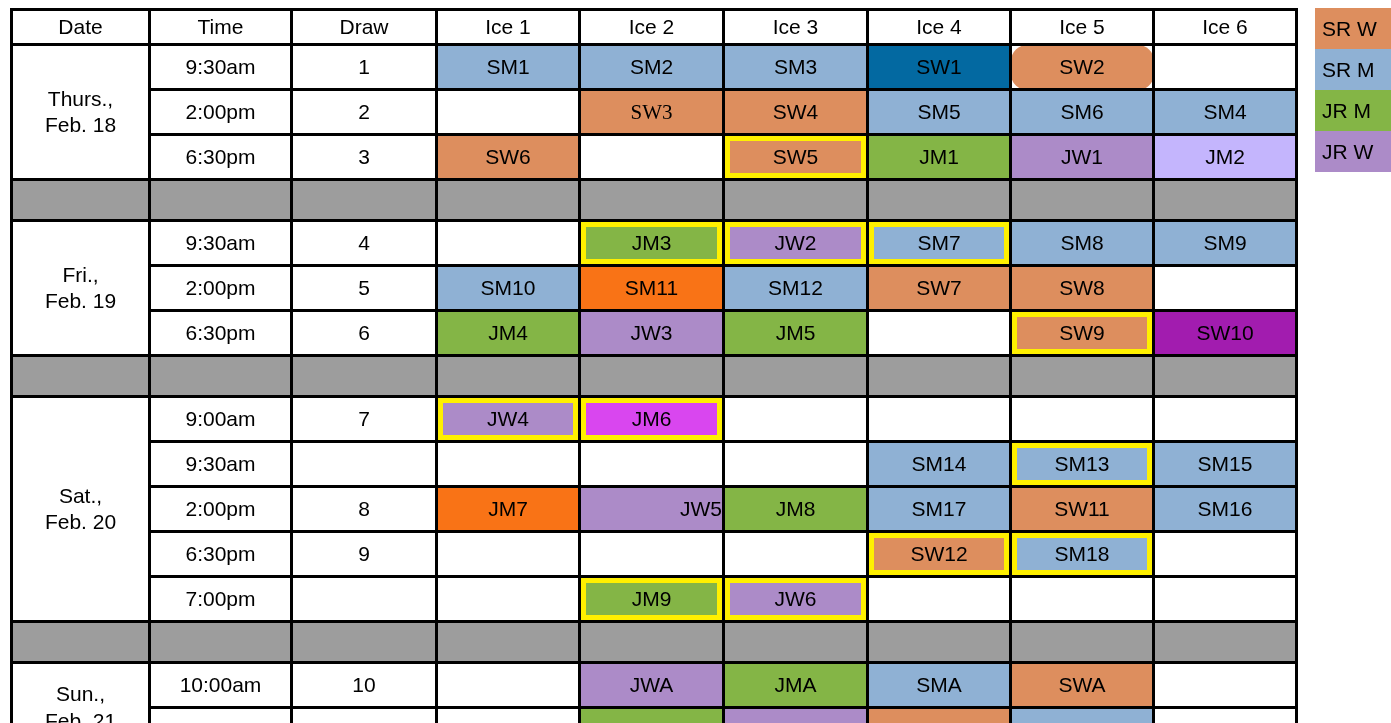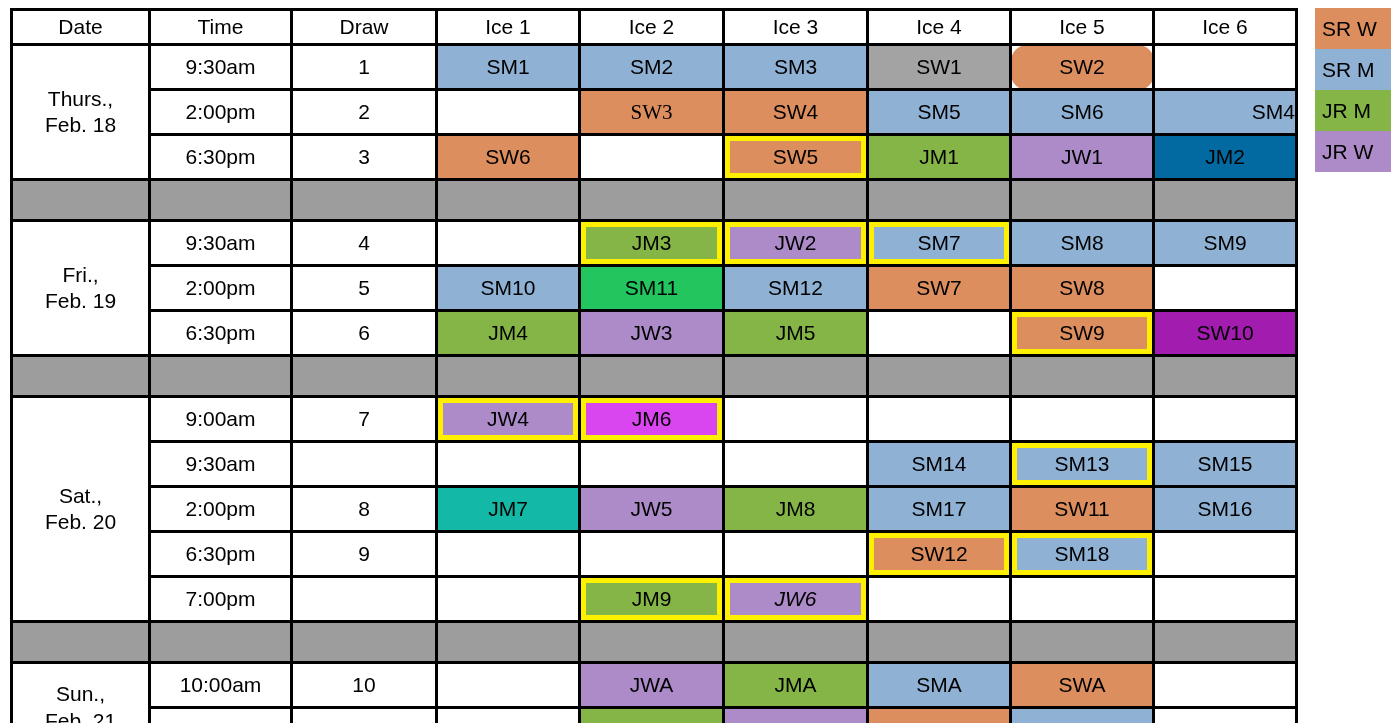--- a/index.html
+++ b/index.html
@@ -59,43 +59,43 @@
   </thead>
   <tbody>
     <tr>
       <td class="date-cell" rowspan="3">Thurs.,
 Feb. 18</td>
       <td>9:30am</td>
       <td>1</td>
       <td style="background: rgb(143, 177, 212);">SM1</td>
       <td style="background: rgb(143, 177, 212);">SM2</td>
       <td style="background: rgb(143, 177, 212);">SM3</td>
-      <td style="background: #a3a3a3; margin-top: 36px;">SW1</td>
+      <td style="background: #0369a1; margin-top: 36px;">SW1</td>
       <td style="background: rgb(221, 142, 94); border-radius: 16px;">SW2</td>
       <td></td>
     </tr>
     <tr>
       <td>2:00pm</td>
       <td>2</td>
       <td></td>
       <td style="background: rgb(221, 142, 94); font-family: Liberation Serif, serif;">SW3</td>
       <td style="background: rgb(221, 142, 94);">SW4</td>
       <td style="background: rgb(143, 177, 212);">SM5</td>
       <td style="background: rgb(143, 177, 212);">SM6</td>
-      <td style="background: rgb(143, 177, 212); text-align: right;">SM4</td>
+      <td style="background: rgb(143, 177, 212);">SM4</td>
     </tr>
     <tr>
       <td>6:30pm</td>
       <td>3</td>
       <td style="background: rgb(221, 142, 94);">SW6</td>
       <td></td>
       <td data-hl="y" style="background: rgb(221, 142, 94);">SW5</td>
       <td style="background: rgb(132, 181, 70); margin-top: 44px;">JM1</td>
       <td style="background: rgb(172, 139, 200);">JW1</td>
-      <td style="background: #0369a1;">JM2</td>
+      <td style="background: #c4b5fd;">JM2</td>
     </tr>
     <tr class="sep">
       <td></td>
         <td></td>
         <td></td>
         <td></td>
         <td></td>
         <td></td>
         <td></td>
         <td></td>
@@ -110,21 +110,21 @@
       <td data-hl="y" style="background: rgb(132, 181, 70);">JM3</td>
       <td data-hl="y" style="background: rgb(172, 139, 200);">JW2</td>
       <td data-hl="y" style="background: rgb(143, 177, 212);">SM7</td>
       <td style="background: rgb(143, 177, 212);">SM8</td>
       <td style="background: rgb(143, 177, 212);">SM9</td>
     </tr>
     <tr>
       <td>2:00pm</td>
       <td>5</td>
       <td style="background: rgb(143, 177, 212);">SM10</td>
-      <td style="background: #22c55e;">SM11</td>
+      <td style="background: #f97316;">SM11</td>
       <td style="background: rgb(143, 177, 212);">SM12</td>
       <td style="background: rgb(221, 142, 94);">SW7</td>
       <td style="background: rgb(221, 142, 94);">SW8</td>
       <td></td>
     </tr>
     <tr>
       <td>6:30pm</td>
       <td>6</td>
       <td style="background: rgb(132, 181, 70);">JM4</td>
       <td style="background: rgb(172, 139, 200);">JW3</td>
@@ -162,43 +162,43 @@
       <td></td>
       <td></td>
       <td></td>
       <td style="background: rgb(143, 177, 212);">SM14</td>
       <td data-hl="y" style="background: rgb(143, 177, 212);">SM13</td>
       <td style="background: rgb(143, 177, 212);">SM15</td>
     </tr>
     <tr>
       <td>2:00pm</td>
       <td>8</td>
-      <td style="background: #14b8a6;">JM7</td>
-      <td style="background: rgb(172, 139, 200);">JW5</td>
+      <td style="background: #f97316;">JM7</td>
+      <td style="background: rgb(172, 139, 200); text-align: right;">JW5</td>
       <td style="background: rgb(132, 181, 70);">JM8</td>
       <td style="background: rgb(143, 177, 212);">SM17</td>
       <td style="background: rgb(221, 142, 94);">SW11</td>
       <td style="background: rgb(143, 177, 212);">SM16</td>
     </tr>
     <tr>
       <td>6:30pm</td>
       <td>9</td>
       <td></td>
       <td></td>
       <td></td>
       <td data-hl="y" style="background: rgb(221, 142, 94);">SW12</td>
       <td data-hl="y" style="background: rgb(143, 177, 212);">SM18</td>
       <td></td>
     </tr>
     <tr>
       <td>7:00pm</td>
       <td></td>
       <td></td>
       <td data-hl="y" style="background: rgb(132, 181, 70);">JM9</td>
-      <td data-hl="y" style="background: rgb(172, 139, 200); font-style: italic;">JW6</td>
+      <td data-hl="y" style="background: rgb(172, 139, 200);">JW6</td>
       <td></td>
       <td></td>
       <td></td>
     </tr>
     <tr class="sep">
       <td></td>
         <td></td>
         <td></td>
         <td></td>
         <td></td>

